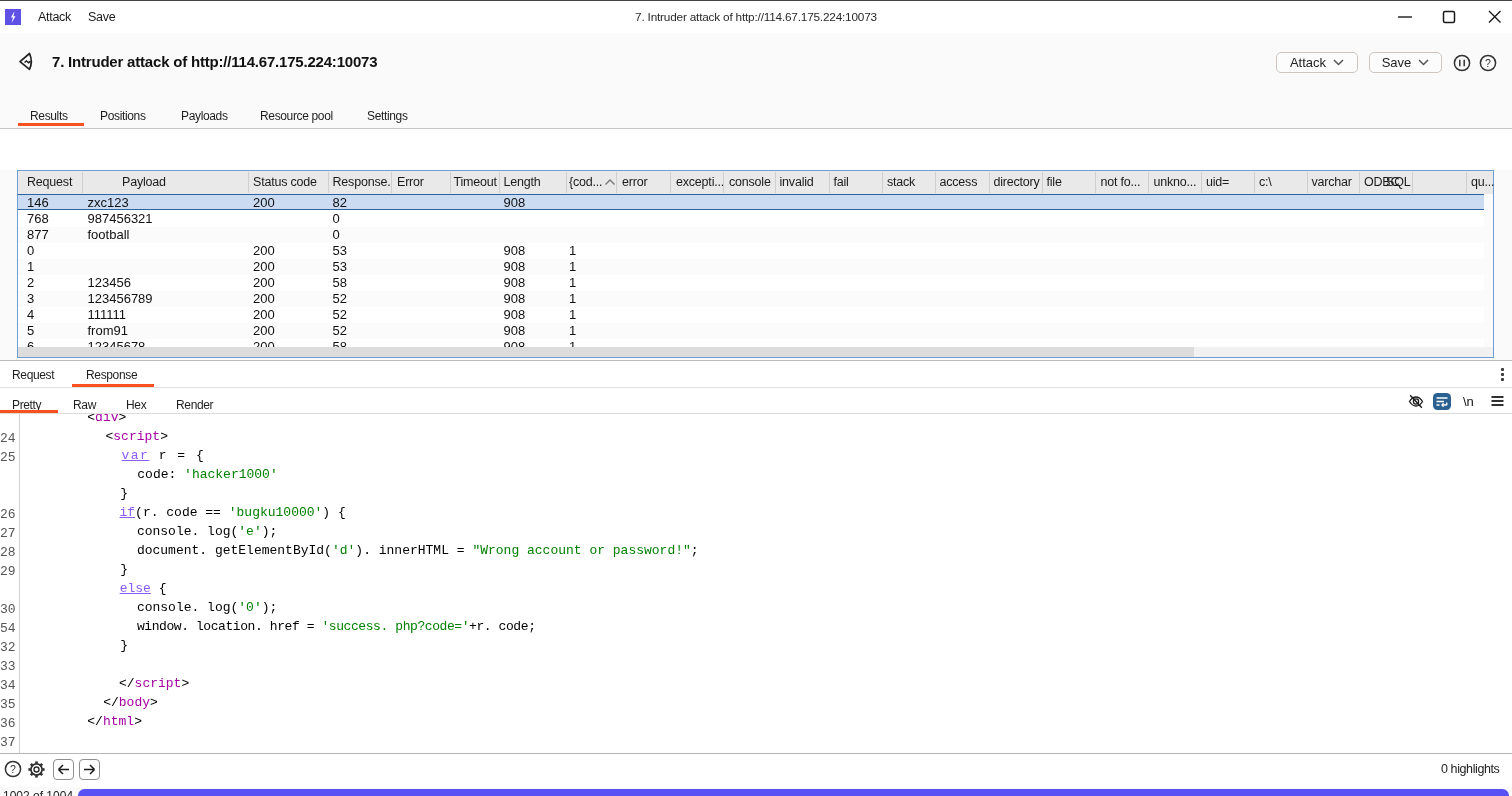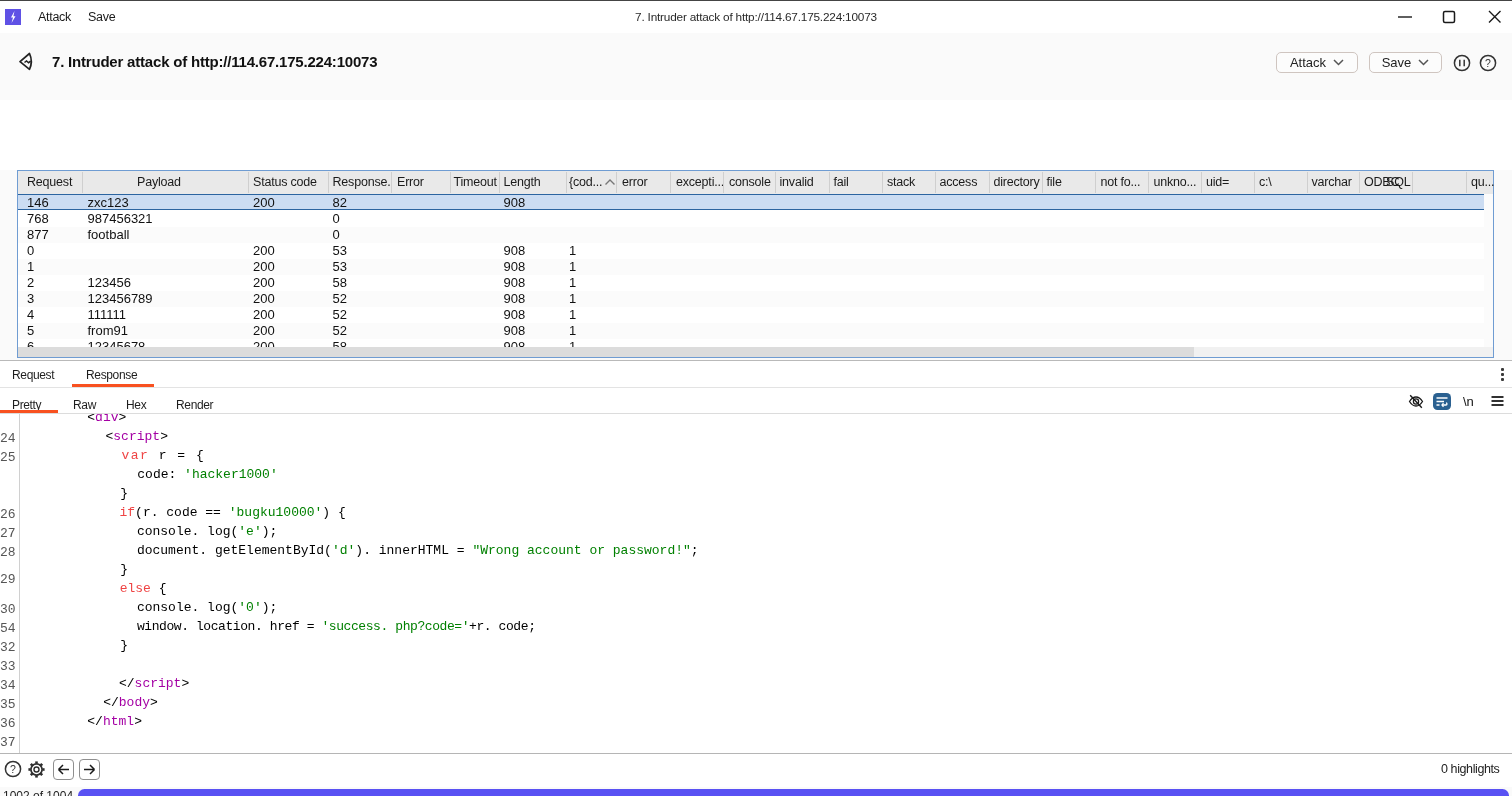--- a/index.html
+++ b/index.html
@@ -61,21 +61,21 @@
   border-top:1px solid #e3e3e3; border-bottom:1px solid #dcdcdc; }
 
 
 #editor { position:absolute; left:0; top:414px; width:1512px; height:339px;
   background:#ffffff; overflow:hidden; }
 #gutterline { position:absolute; left:19px; top:-6px; width:1px; height:345px; background:#d0d0d0; }
 .lnum { position:absolute; width:13px; text-align:right; font-family:"Liberation Mono",monospace;
   font-size:13px; color:#555; }
 .cl { position:absolute; font-family:"Liberation Mono",monospace; font-size:13px;
   color:#000; white-space:pre; }
-.tag { color:#a400a4; } .kw { color:#ef4444; } .str { color:#008000; }
+.tag { color:#a400a4; } .kw { color:#8b5cf6;text-decoration:underline; } .str { color:#008000; }
 
 
 #searchrow { position:absolute; left:0; top:753px; width:1512px; height:34px;
   background:#ffffff; border-top:1px solid #b5b5b5; }
 .navbtn { position:absolute; top:5px; width:21px; height:21px; border:1px solid #8f8f8f;
   border-radius:4px; background:#fff; }
 #searchbox { position:absolute; left:112px; top:5px; width:1306px; height:21px;
   border:1px solid #a8a8a8; background:#fff; }
 #searchph { position:absolute; left:9px; top:3px; font-size:13px; color:#8a8a8a; }
 #hl { position:absolute; left:1441px; top:8px; font-size:12.5px; letter-spacing:-0.4px; color:#222; }
@@ -126,28 +126,36 @@
     <circle cx="9" cy="9" r="7.6" fill="none" stroke="#333" stroke-width="1.5"></circle>
     <line x1="6.8" y1="5.8" x2="6.8" y2="12.2" stroke="#333" stroke-width="1.5"></line>
     <line x1="11.2" y1="5.8" x2="11.2" y2="12.2" stroke="#333" stroke-width="1.5"></line>
   </svg>
   <svg style="position:absolute;left:1479px;top:21px;" width="18" height="18" viewBox="0 0 18 18">
     <circle cx="9" cy="9" r="7.6" fill="none" stroke="#333" stroke-width="1.5"></circle>
     <text x="9" y="12.6" text-anchor="middle" font-size="10.5" font-family="Liberation Sans" fill="#333">?</text>
   </svg>
 </div>
 
+<div id="tabsrow">
+  <div class="tab" style="left:30px;">Results</div>
+  <div class="tab" style="left:100px;">Positions</div>
+  <div class="tab" style="left:181px;">Payloads</div>
+  <div class="tab" style="left:260px;">Resource pool</div>
+  <div class="tab" style="left:367px;">Settings</div>
+  <div class="underline" style="left:18px; top:23px; width:66px;"></div>
+</div>
 
 
 <div style="position:absolute;left:0;top:170px;width:1512px;height:190px;background:#fafafa;"></div>
 <div id="tablebox">
   <div id="selrow2"></div>
       <div id="thead">
 <div class="th" style="left:9px;">Request</div>
-<div class="th" style="left:87px;padding-left:32px;">Payload</div>
+<div class="th" style="left:72px;padding-left:32px;">Payload</div>
 <div class="th" style="left:235px;">Status code</div>
 <div class="th" style="left:314.5px; width:57px; overflow:hidden;">Response...</div>
 <div class="th" style="left:379px;">Error</div>
 <div class="th" style="left:435.5px;">Timeout</div>
 <div class="th" style="left:485.5px;">Length</div>
 <div class="th" style="left:551px; width:38px; overflow:hidden;">{cod...</div>
 <div class="th" style="left:604px;">error</div>
 <div class="th" style="left:658px; width:48px; overflow:hidden;">excepti...</div>
 <div class="th" style="left:711px;">console</div>
 <div class="th" style="left:761.5px;">invalid</div>
@@ -318,21 +326,21 @@
 <div class="lnum" style="left:0px; top:35.6px;">25</div>
 <div class="cl" style="left:121.5px; top:33.6px; letter-spacing:1.5px;"><span class="kw">var</span><span> r = {</span></div>
 <div class="cl" style="left:137.3px; top:52.6px;"><span>code: </span><span class="str">'hacker1000'</span></div>
 <div class="cl" style="left:120.2px; top:71.7px;"><span>}</span></div>
 <div class="lnum" style="left:0px; top:92.8px;">26</div>
 <div class="cl" style="left:119.5px; top:90.8px;"><span class="kw">if</span><span>(r. code == </span><span class="str">'bugku10000'</span><span>) {</span></div>
 <div class="lnum" style="left:0px; top:111.8px;">27</div>
 <div class="cl" style="left:136.9px; top:109.8px;"><span>console. log(</span><span class="str">'e'</span><span>);</span></div>
 <div class="lnum" style="left:0px; top:130.9px;text-align:right;">28</div>
 <div class="cl" style="left:136.9px; top:128.9px;"><span>document. getElementById(</span><span class="str">'d'</span><span>). innerHTML = </span><span class="str">"Wrong account or password!"</span><span>;</span></div>
-<div class="lnum" style="left:0px; top:149.9px;margin-top:8px;">29</div>
+<div class="lnum" style="left:0px; top:149.9px;">29</div>
 <div class="cl" style="left:120.2px; top:147.9px;"><span>}</span></div>
 <div class="cl" style="left:119.7px; top:167.0px;"><span class="kw">else</span><span> {</span></div>
 <div class="lnum" style="left:0px; top:188.0px;">30</div>
 <div class="cl" style="left:136.9px; top:186.0px;"><span>console. log(</span><span class="str">'0'</span><span>);</span></div>
 <div class="lnum" style="left:0px; top:207.0px;">54</div>
 <div class="cl" style="left:136.9px; top:205.0px; letter-spacing:-0.42px;"><span>window. location. href = </span><span class="str">'success. php?code='</span><span>+r. code;</span></div>
 <div class="lnum" style="left:0px; top:226.1px;">32</div>
 <div class="cl" style="left:120.2px; top:224.1px;"><span>}</span></div>
 <div class="lnum" style="left:0px; top:245.1px;">33</div>
 <div class="lnum" style="left:0px; top:264.2px;">34</div>

